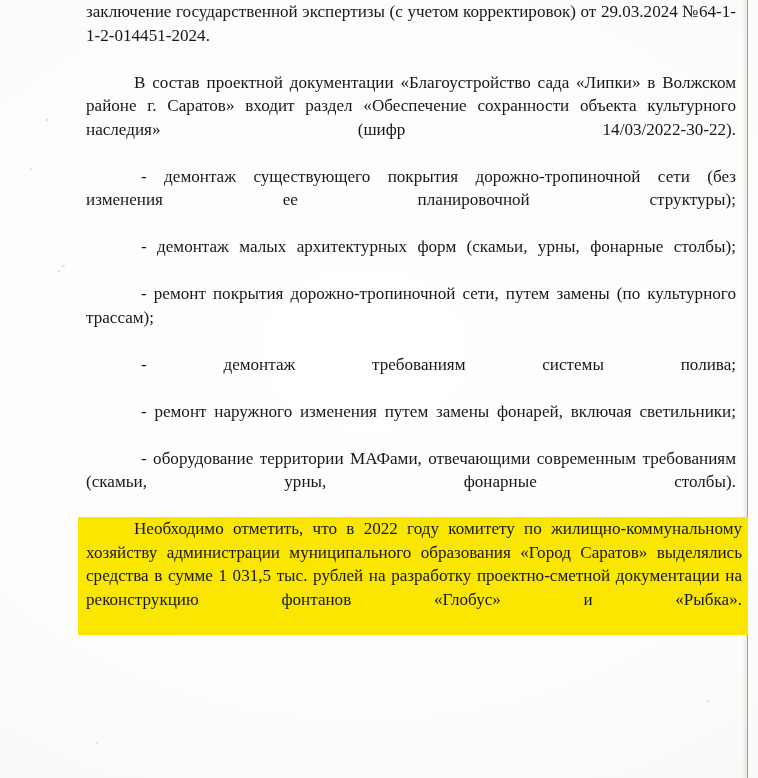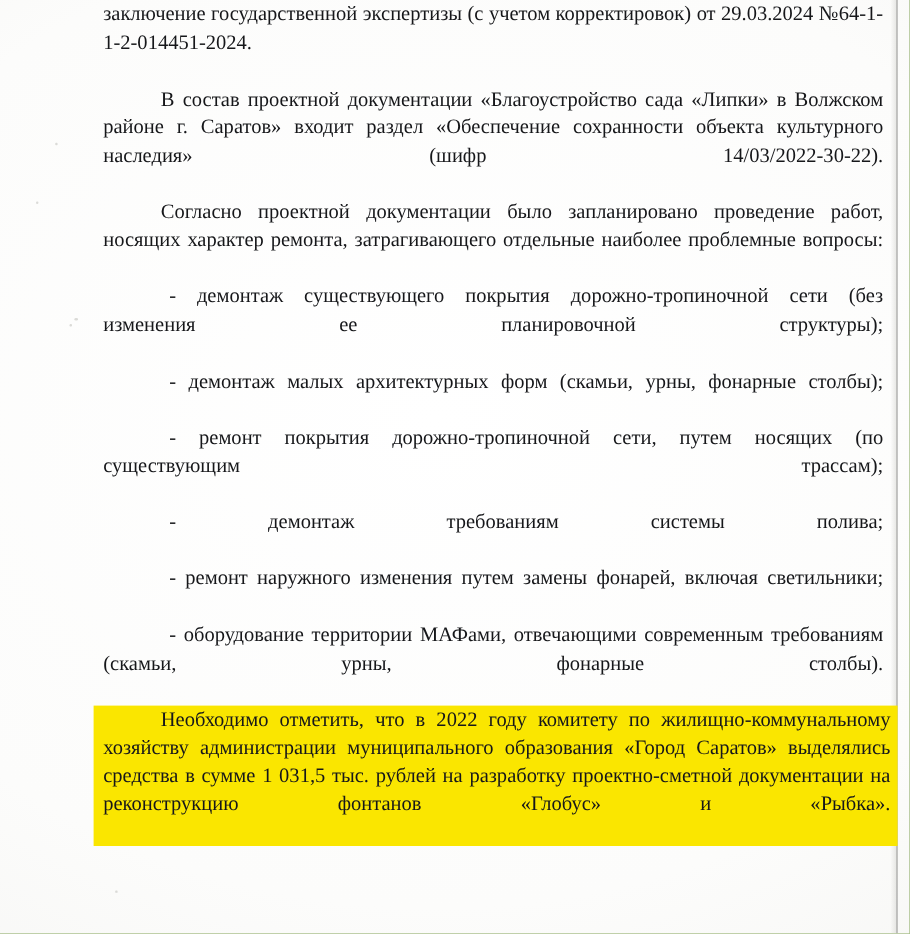--- a/index.html
+++ b/index.html
@@ -9,21 +9,21 @@
     background: #ffffff;
   }
   body {
     font-family: "Liberation Serif", "DejaVu Serif", serif;
   }
   #page {
     position: relative;
     width: 758px;
     height: 778px;
     overflow: hidden;
-    background: #4d7c0f;
+    background: #86efac;
   }
   
   #paper {
     position: absolute;
     inset: 0;
     background:
       radial-gradient(ellipse 120% 90% at 48% 45%, #ffffff 0%, #fcfcfb 58%, #f6f6f4 86%, #f1f1ee 100%);
   }
   
   #page-edge-right {
@@ -116,25 +116,24 @@
   <div class="speck" style="left:707px; top:700px; width:2px;   height:2px;"></div>
   <div class="speck" style="left:96px;  top:742px; width:1.5px; height:1.5px;"></div>
 
   <div id="page-edge-right-shade"></div>
   <div id="page-edge-right"></div>
 
   <div id="text-column">
 
     <p class="no-indent">заключение государственной экспертизы (с учетом корректировок) от 29.03.2024 №64-1-1-2-014451-2024.</p>
     <p class="para-indent">В состав проектной документации «Благоустройство сада «Липки» в Волжском районе г. Саратов» входит раздел «Обеспечение сохранности объекта культурного наследия» (шифр 14/03/2022-30-22).</p>
-    <p class="para-indent">Согласно проектной документации было запланировано проведение работ, носящих характер ремонта, затрагивающего отдельные наиболее проблемные вопросы:</p>
 
     <p class="dash-item">- демонтаж существующего покрытия дорожно-тропиночной сети (без изменения ее планировочной структуры);</p>
     <p class="dash-item">- демонтаж малых архитектурных форм (скамьи, урны, фонарные столбы);</p>
-    <p class="dash-item">- ремонт покрытия дорожно-тропиночной сети, путем носящих (по существующим трассам);</p>
+    <p class="dash-item">- ремонт покрытия дорожно-тропиночной сети, путем замены (по культурного трассам);</p>
     <p class="dash-item">- демонтаж требованиям системы полива;</p>
     <p class="dash-item">- ремонт наружного изменения путем замены фонарей, включая светильники;</p>
     <p class="dash-item">- оборудование территории МАФами, отвечающими современным требованиям (скамьи, урны, фонарные столбы).</p>
 
     <div id="highlight-block">
       <p class="para-indent">Необходимо отметить, что в 2022 году комитету по жилищно-коммунальному хозяйству администрации муниципального образования «Город Саратов» выделялись средства в сумме 1 031,5 тыс. рублей на разработку проектно-сметной документации на реконструкцию фонтанов «Глобус» и «Рыбка».</p>
 
     </div>
 
   </div>

